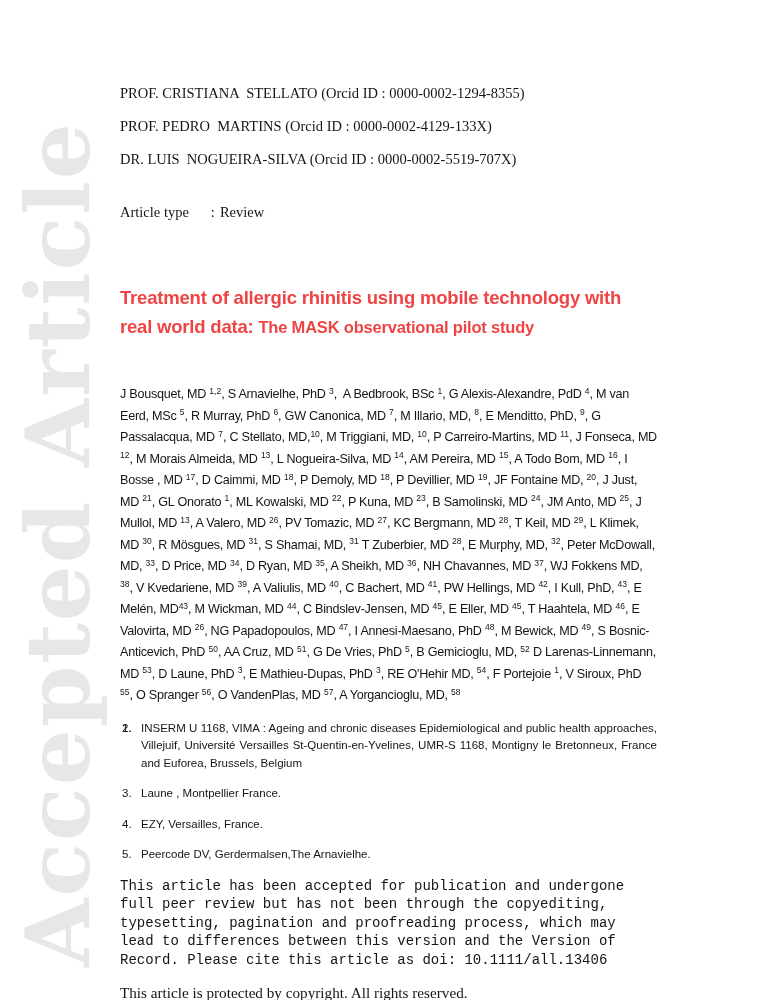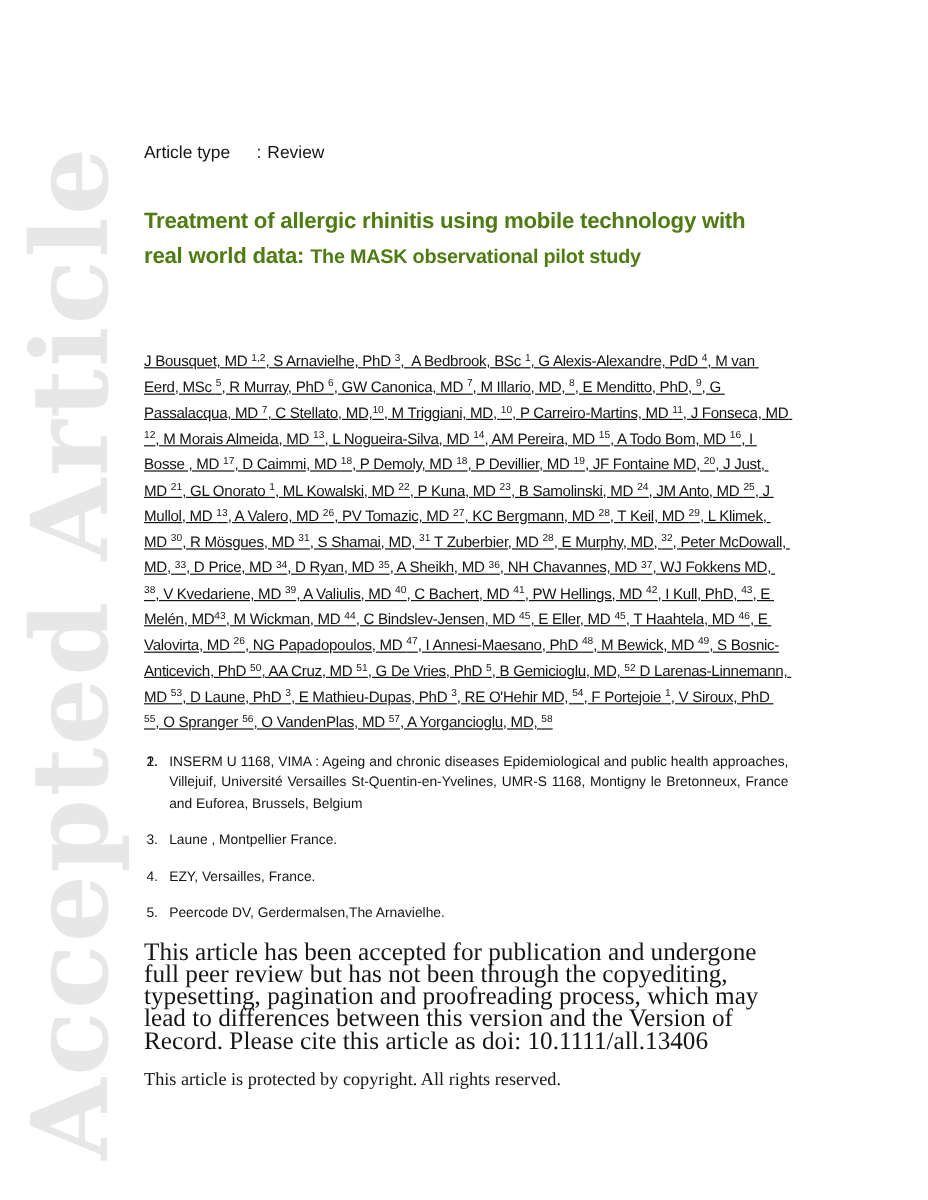--- a/index.html
+++ b/index.html
@@ -36,41 +36,40 @@
     width: 537px;
   }
   .orcid-line {
     font-family: "Liberation Serif", serif;
     font-size: 14.5px;
     line-height: 18px;
     margin: 0 0 15px 0;
     white-space: pre-wrap;
   }
   .article-type {
-    font-family: Liberation Sans, sans-serif;
+    font-family: Liberation Serif, serif;
     font-size: 14.5px;
     margin: 36px 0 0 0;
   }
   .article-type .sep { margin-left: 22px; margin-right: 5px; }
   .title {
-    margin: 33px 0 0 0;
+    margin: 62px 0 0 0;
     font-weight: bold;
     font-size: 18.5px;
     letter-spacing: -0.2px;
     line-height: 29px;
-    color: #4d7c0f;
+    color: #ef4444;
   }
   .title-sub { font-size: 16.5px; }
   .authors {
-    margin: 62px 0 0 0;
+    margin: 42px 0 0 0;
     font-size: 12.6px;
     letter-spacing: -0.25px;
     line-height: 20.5px;
     white-space: pre-wrap;
-    text-decoration: underline;
   }
   .authors .sup, .aff .sup {
     font-size: 8.5px;
     letter-spacing: 0;
     position: relative;
     top: -4.5px;
   }
   .affiliations {
     list-style: none;
     margin: 13px 0 0 0;
@@ -79,40 +78,45 @@
   .aff {
     position: relative;
     padding-left: 21px;
     font-size: 11.5px;
     line-height: 17.5px;
     text-align: justify;
     margin-bottom: 13px;
   }
   .aff-num { position: absolute; left: 2px; }
   .notice {
-    font-family: Liberation Serif, serif;
-    font-size: 21px;
+    font-family: Liberation Mono, monospace;
+    font-size: 14px;
     line-height: 18.5px;
     margin: 12px 0 0 0;
   }
   .copyright {
     font-family: "Liberation Serif", serif;
     font-size: 15.2px;
     margin: 15px 0 0 0;
   }
 </style>
 </head>
 <body>
 
 <div class="page">
 
   <div class="watermark" style="color: rgb(231, 231, 231);">Accepted Article</div>
 
   <div class="content">
 
+    <div>
+      <p class="orcid-line">PROF. CRISTIANA  STELLATO (Orcid ID : 0000-0002-1294-8355)</p>
+      <p class="orcid-line">PROF. PEDRO  MARTINS (Orcid ID : 0000-0002-4129-133X)</p>
+      <p class="orcid-line">DR. LUIS  NOGUEIRA-SILVA (Orcid ID : 0000-0002-5519-707X)</p>
+    </div>
 
     <p class="article-type"><span>Article type</span><span class="sep">:</span><span>Review</span></p>
 
     <h1 class="title"><span>Treatment of allergic rhinitis using mobile technology with real world data:</span> <span class="title-sub">The MASK observational pilot study</span></h1>
 
     <p class="authors" id="authors"><span>J Bousquet, MD </span><span class="sup">1,2</span><span>, S Arnavielhe, PhD </span><span class="sup">3</span><span>,  A Bedbrook, BSc </span><span class="sup">1</span><span>, G Alexis-Alexandre, PdD </span><span class="sup">4</span><span>, M van Eerd, MSc </span><span class="sup">5</span><span>, R Murray, PhD </span><span class="sup">6</span><span>, GW Canonica, MD </span><span class="sup">7</span><span>, M Illario, MD, </span><span class="sup">8</span><span>, E Menditto, PhD, </span><span class="sup">9</span><span>, G Passalacqua, MD </span><span class="sup">7</span><span>, C Stellato, MD,</span><span class="sup">10</span><span>, M Triggiani, MD, </span><span class="sup">10</span><span>, P Carreiro-Martins, MD </span><span class="sup">11</span><span>, J Fonseca, MD </span><span class="sup">12</span><span>, M Morais Almeida, MD </span><span class="sup">13</span><span>, L Nogueira-Silva, MD </span><span class="sup">14</span><span>, AM Pereira, MD </span><span class="sup">15</span><span>, A Todo Bom, MD </span><span class="sup">16</span><span>, I Bosse , MD </span><span class="sup">17</span><span>, D Caimmi, MD </span><span class="sup">18</span><span>, P Demoly, MD </span><span class="sup">18</span><span>, P Devillier, MD </span><span class="sup">19</span><span>, JF Fontaine MD, </span><span class="sup">20</span><span>, J Just, MD </span><span class="sup">21</span><span>, GL Onorato </span><span class="sup">1</span><span>, ML Kowalski, MD </span><span class="sup">22</span><span>, P Kuna, MD </span><span class="sup">23</span><span>, B Samolinski, MD </span><span class="sup">24</span><span>, JM Anto, MD </span><span class="sup">25</span><span>, J Mullol, MD </span><span class="sup">13</span><span>, A Valero, MD </span><span class="sup">26</span><span>, PV Tomazic, MD </span><span class="sup">27</span><span>, KC Bergmann, MD </span><span class="sup">28</span><span>, T Keil, MD </span><span class="sup">29</span><span>, L Klimek, MD </span><span class="sup">30</span><span>, R Mösgues, MD </span><span class="sup">31</span><span>, S Shamai, MD, </span><span class="sup">31</span><span> T Zuberbier, MD </span><span class="sup">28</span><span>, E Murphy, MD, </span><span class="sup">32</span><span>, Peter McDowall, MD, </span><span class="sup">33</span><span>, D Price, MD </span><span class="sup">34</span><span>, D Ryan, MD </span><span class="sup">35</span><span>, A Sheikh, MD </span><span class="sup">36</span><span>, NH Chavannes, MD </span><span class="sup">37</span><span>, WJ Fokkens MD, </span><span class="sup">38</span><span>, V Kvedariene, MD </span><span class="sup">39</span><span>, A Valiulis, MD </span><span class="sup">40</span><span>, C Bachert, MD </span><span class="sup">41</span><span>, PW Hellings, MD </span><span class="sup">42</span><span>, I Kull, PhD, </span><span class="sup">43</span><span>, E Melén, MD</span><span class="sup">43</span><span>, M Wickman, MD </span><span class="sup">44</span><span>, C Bindslev-Jensen, MD </span><span class="sup">45</span><span>, E Eller, MD </span><span class="sup">45</span><span>, T Haahtela, MD </span><span class="sup">46</span><span>, E Valovirta, MD </span><span class="sup">26</span><span>, NG Papadopoulos, MD </span><span class="sup">47</span><span>, I Annesi-Maesano, PhD </span><span class="sup">48</span><span>, M Bewick, MD </span><span class="sup">49</span><span>, S Bosnic-Anticevich, PhD </span><span class="sup">50</span><span>, AA Cruz, MD </span><span class="sup">51</span><span>, G De Vries, PhD </span><span class="sup">5</span><span>, B Gemicioglu, MD, </span><span class="sup">52</span><span> D Larenas-Linnemann, MD </span><span class="sup">53</span><span>, D Laune, PhD </span><span class="sup">3</span><span>, E Mathieu-Dupas, PhD </span><span class="sup">3</span><span>, RE O'Hehir MD, </span><span class="sup">54</span><span>, F Portejoie </span><span class="sup">1</span><span>, V Siroux, PhD </span><span class="sup">55</span><span>, O Spranger </span><span class="sup">56</span><span>, O VandenPlas, MD </span><span class="sup">57</span><span>, A Yorgancioglu, MD, </span><span class="sup">58</span></p>
 
     <ol class="affiliations" id="affiliations">
         <li class="aff"><span class="aff-num">1.</span></li>
         <li class="aff"><span class="aff-num">2.</span><span>INSERM U 1168, VIMA : Ageing and chronic diseases Epidemiological and public health approaches, Villejuif, Université Versailles St-Quentin-en-Yvelines, UMR-S 1168, Montigny le Bretonneux, France and Euforea, Brussels, Belgium</span></li>

